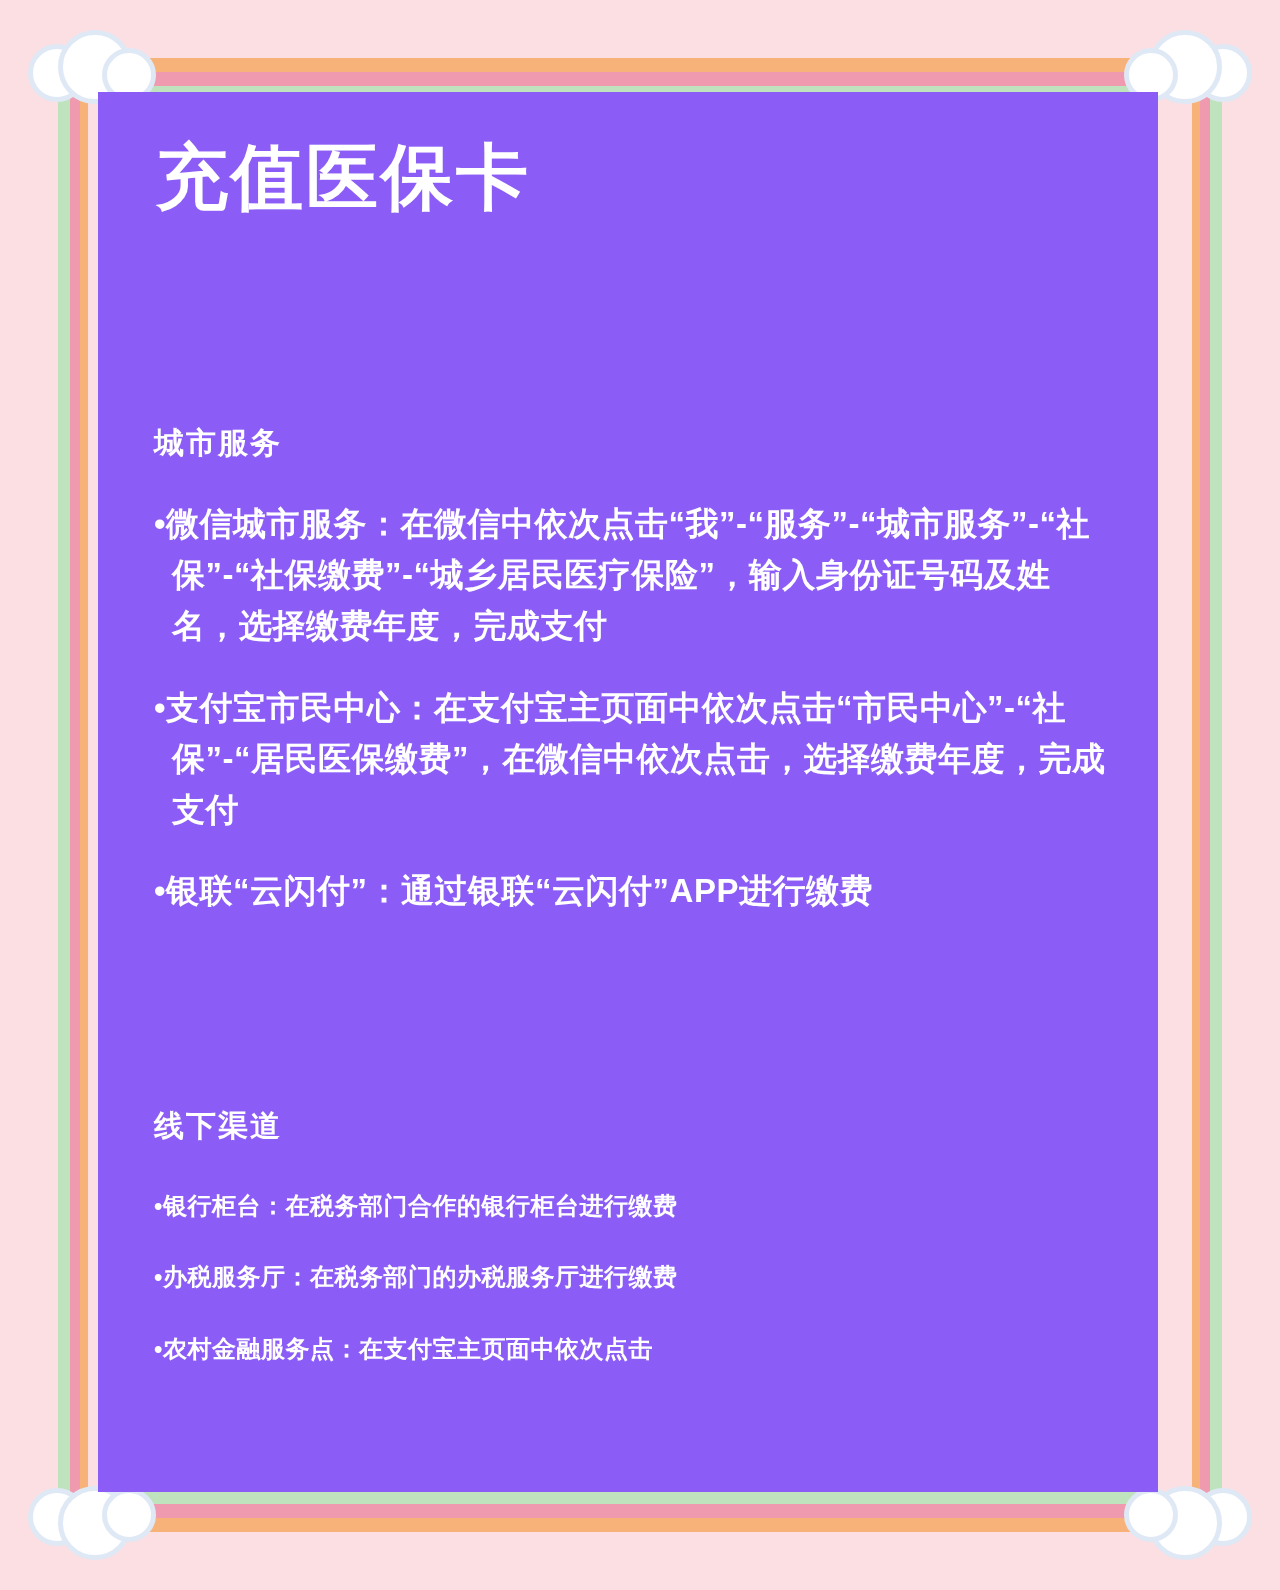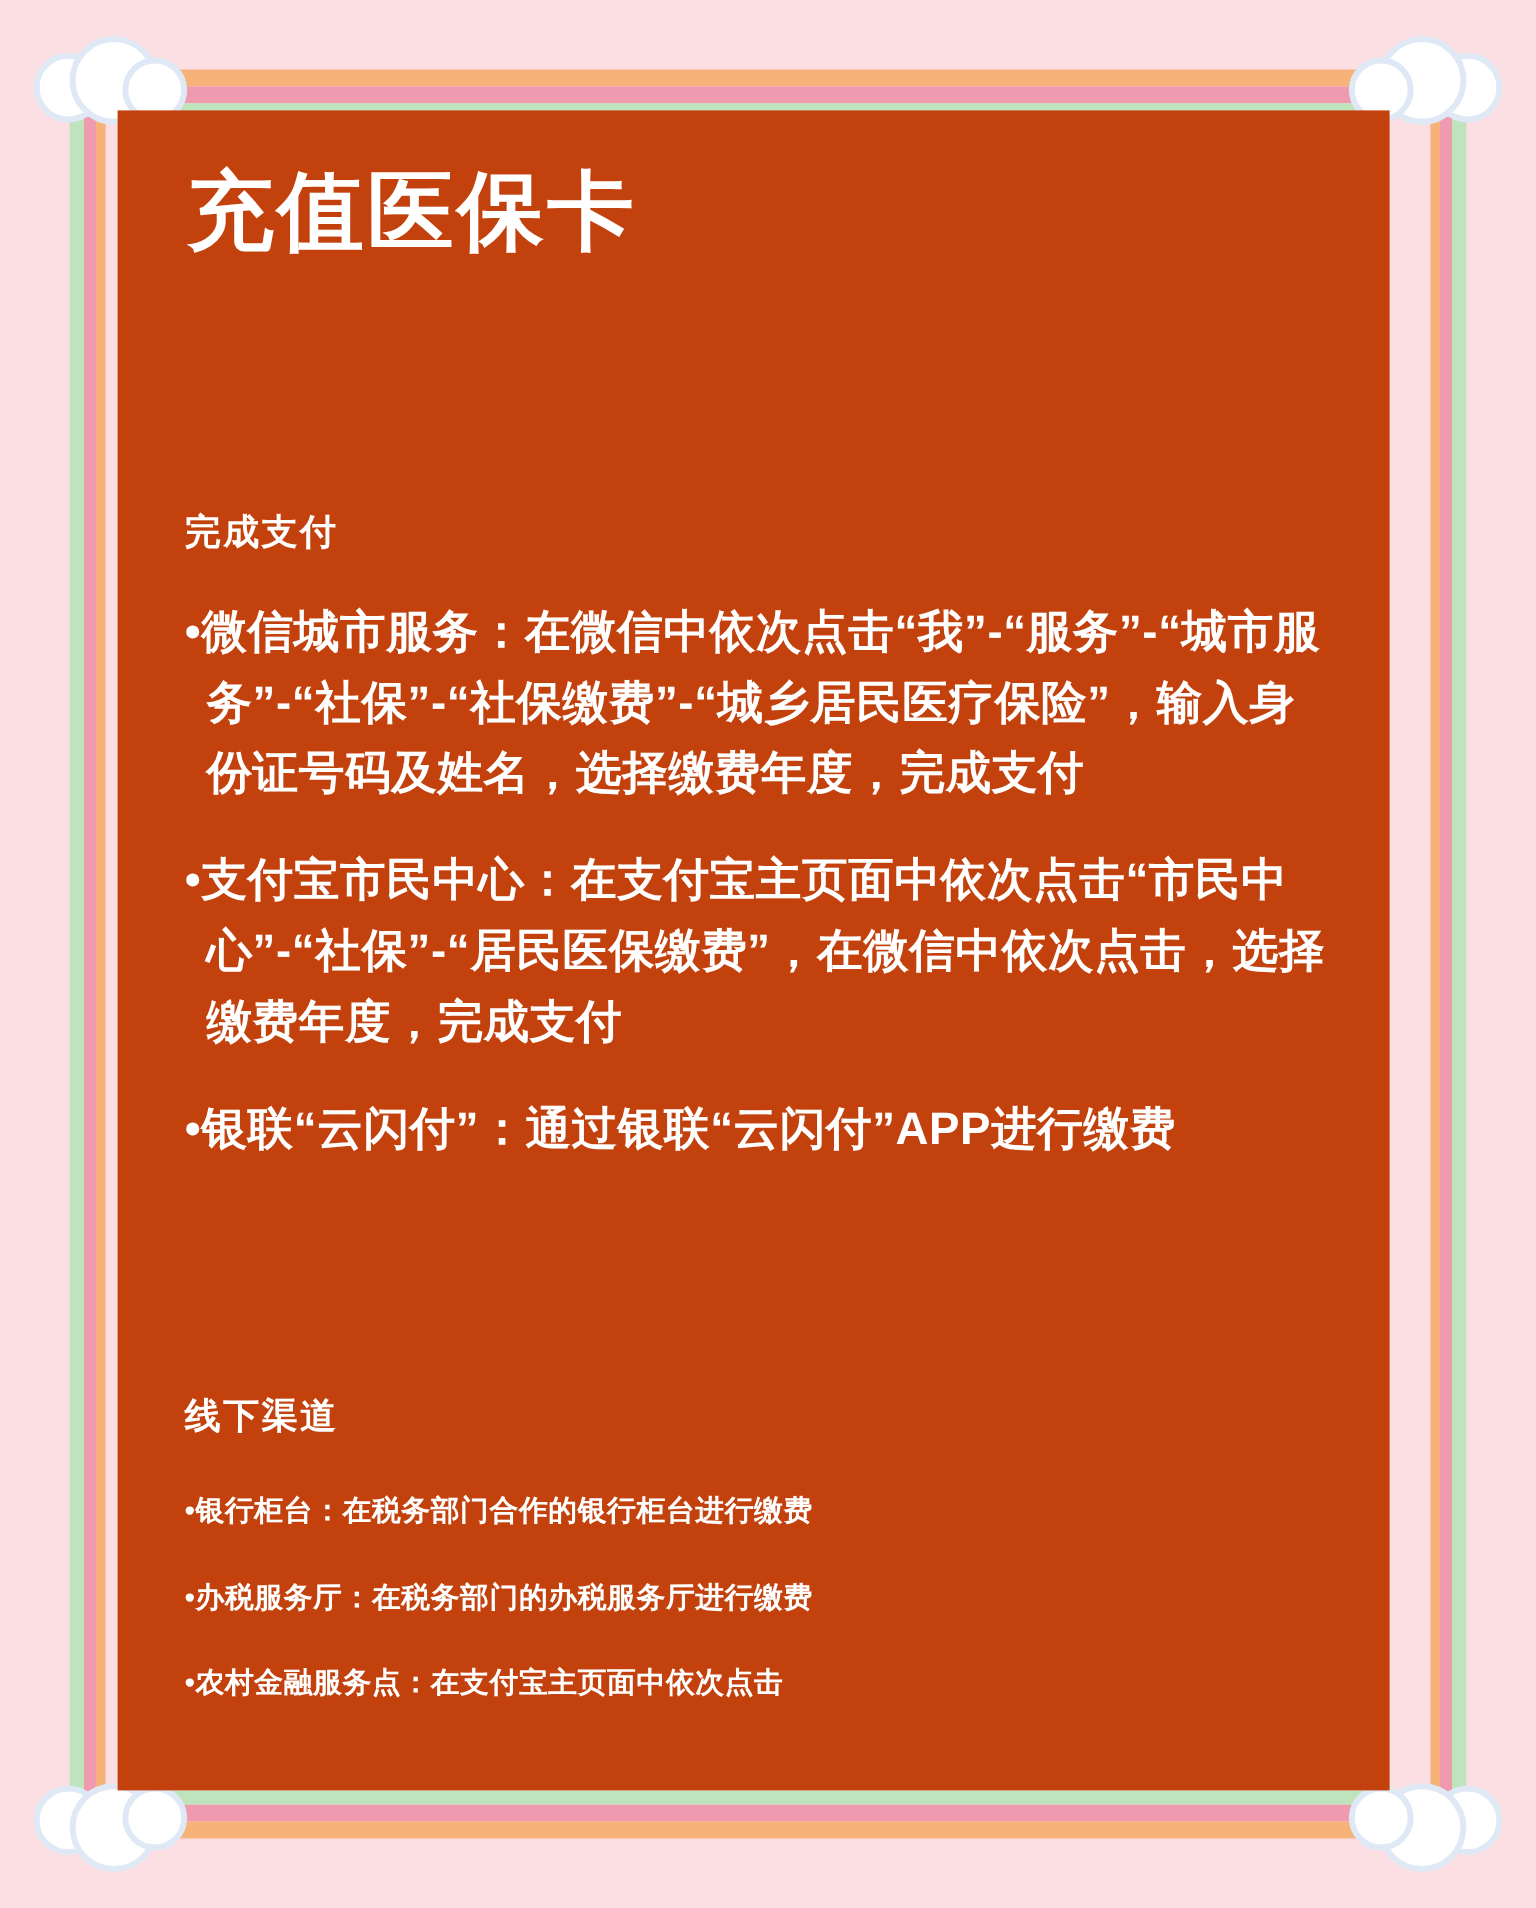--- a/index.html
+++ b/index.html
@@ -97,21 +97,21 @@
   .cloud-bl { left: 28px;  bottom: 30px; transform: scaleY(-1); }
   .cloud-br { right: 28px; bottom: 30px; transform: scale(-1,-1); }
 
   
   .card {
     position: absolute;
     left: 98px;
     top: 92px;
     width: 1060px;
     height: 1400px;
-    background: #c2410c;
+    background: #8b5cf6;
     box-sizing: border-box;
     padding: 46px 52px 40px 52px;
     color: #ffffff;
     overflow: hidden;
   }
 
   .title {
     font-size: 72px;
     font-weight: bold;
     letter-spacing: 3px;
@@ -130,21 +130,21 @@
   .online-block { margin-top: 206px; margin-left: 4px; }
   .offline-block { margin-top: 190px; margin-left: 4px; }
 
   ul.items {
     list-style: none;
     margin: 0;
     padding: 0;
   }
   ul.items li {
     position: relative;
-    font-size: 38px;
+    font-size: 33px;
     line-height: 1.55;
     letter-spacing: 0.5px;
     font-weight: bold;
     color: #ffffff;
     margin-top: 30px;
     padding-left: 18px;
     text-indent: -18px;
   }
   .online-block ul.items li:first-child { margin-top: 34px; }
   .offline-block ul.items li { margin-top: 34px; font-size: 24px; }
@@ -191,21 +191,21 @@
       <i></i>
       <i></i>
       <i></i>
     </div>
 
   <div class="card">
 
     <h1 class="title">充值医保卡</h1>
 
     <div class="online-block">
-      <div class="section-head">完成支付</div>
+      <div class="section-head">城市服务</div>
       <ul class="items">
         <li><span class="bullet">•</span><span>微信城市服务：在微信中依次点击“我”-“服务”-“城市服务”-“社保”-“社保缴费”-“城乡居民医疗保险”，输入身份证号码及姓名，选择缴费年度，完成支付</span></li>
         <li><span class="bullet">•</span><span>支付宝市民中心：在支付宝主页面中依次点击“市民中心”-“社保”-“居民医保缴费”，在微信中依次点击，选择缴费年度，完成支付</span></li>
         <li><span class="bullet">•</span><span>银联“云闪付”：通过银联“云闪付”APP进行缴费</span></li>
       </ul>
     </div>
 
     <div class="offline-block">
       <div class="section-head">线下渠道</div>
       <ul class="items">

